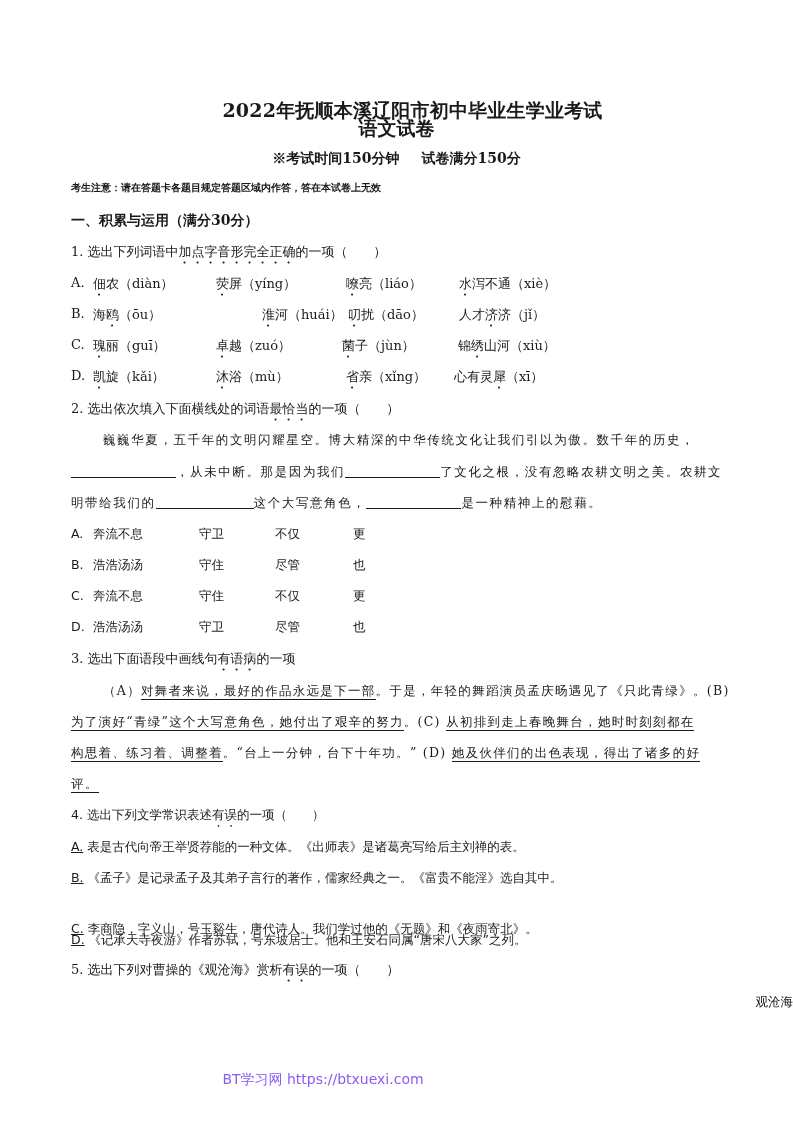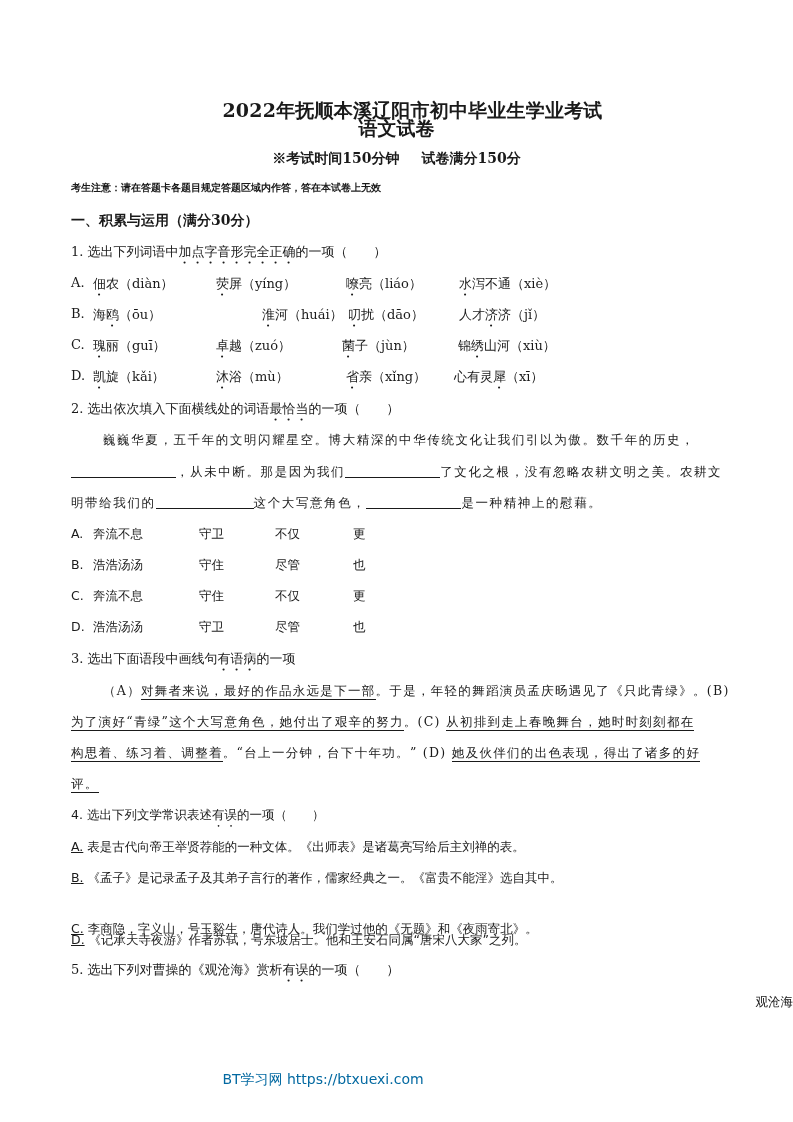--- a/index.html
+++ b/index.html
@@ -14,21 +14,21 @@
   .notice { left: 71px; top: 181px; font-weight: bold; font-size: 10px; }
   .section { left: 71px; top: 212px; font-weight: bold; font-size: 14px; }
   .q { left: 71px; font-size: 13px; }
   .opt { font-size: 13px; }
   .dot { text-emphasis: dot; -webkit-text-emphasis: dot; text-emphasis-position: under; -webkit-text-emphasis-position: under; }
   .passage { font-size: 12.5px; letter-spacing: 1.6px; }
   .blank { display: inline-block; border-bottom: 1px solid #1a1a1a; height: 14px; vertical-align: -2px; }
   .ul { border-bottom: 1.2px solid #1a1a1a; padding-bottom: 1px; }
   .sans { font-family: "DejaVu Sans", "Liberation Sans", sans-serif; }
   .q4label { text-decoration: underline; }
-  .footer { left: 0; width: 646px; text-align: center; top: 1071px; font-size: 14px; color: #0369a1; font-family: "DejaVu Sans", "Liberation Sans", sans-serif; }
+  .footer { left: 0; width: 646px; text-align: center; top: 1071px; font-size: 14px; color: #8b5cf6; font-family: "DejaVu Sans", "Liberation Sans", sans-serif; }
   .poem-title { left: 0; width: 793px; text-align: right; top: 994px; font-size: 12.5px; }
 </style>
 </head>
 <body>
 
 <div class="abs title" style="top:98px;padding-left:16px;">2022年抚顺本溪辽阳市初中毕业生学业考试</div>
 <div class="abs subtitle" style="top:116px;">语文试卷</div>
 <div class="abs meta">
   <span>※考试时间150分钟</span><span class="gap"></span><span>试卷满分150分</span>
 </div>

